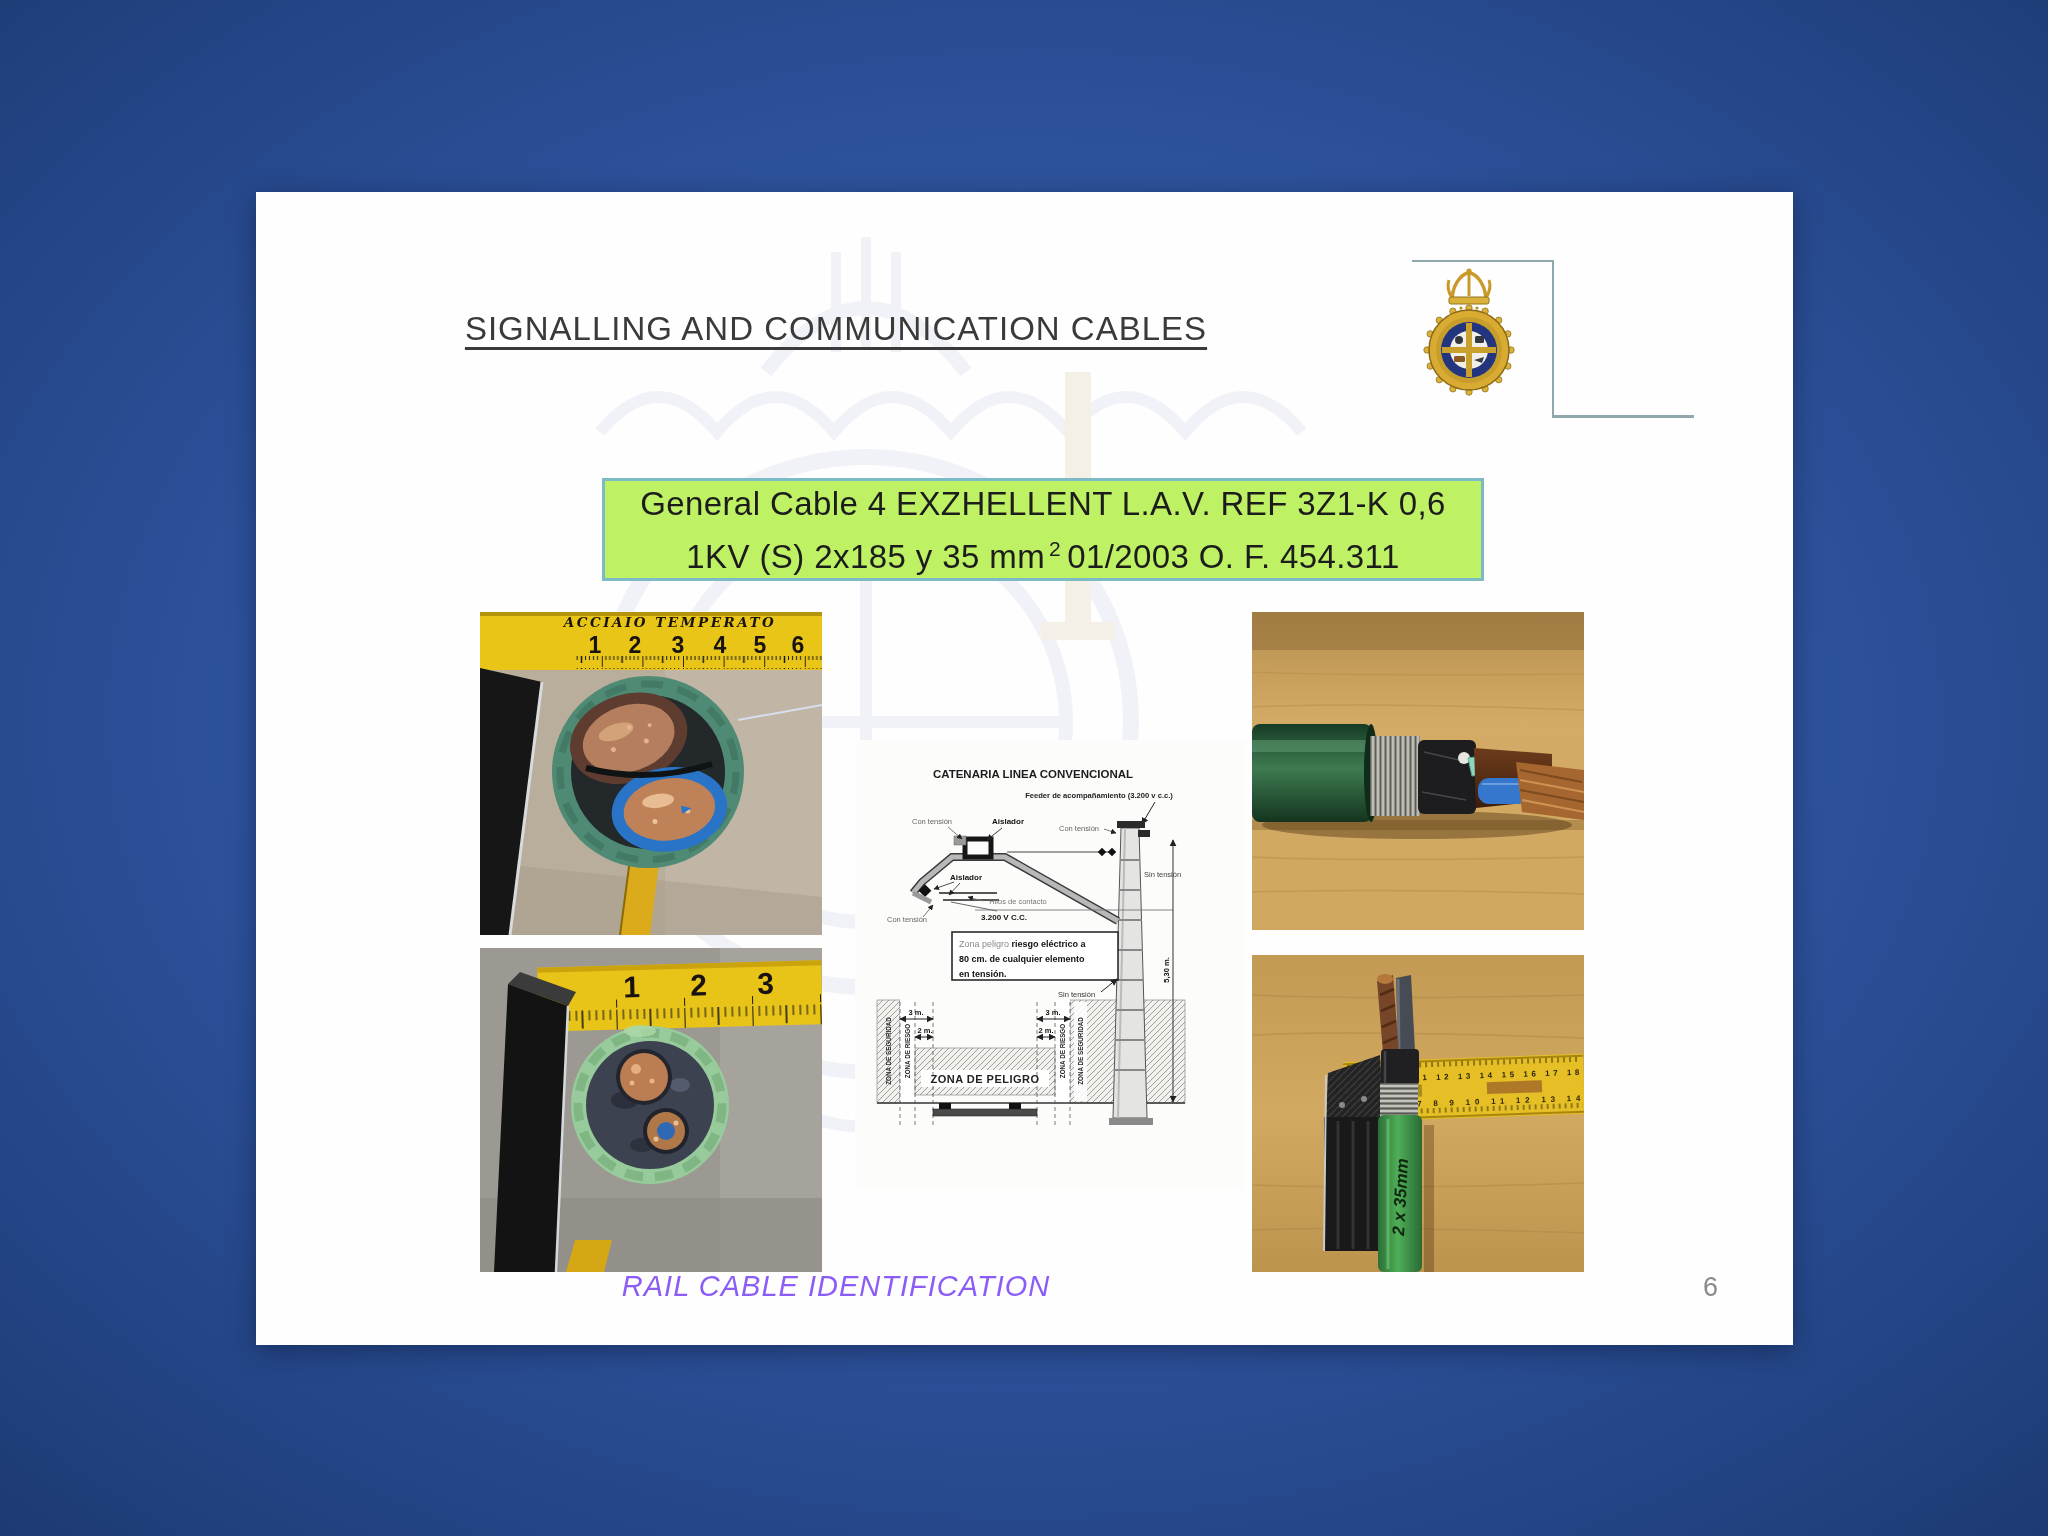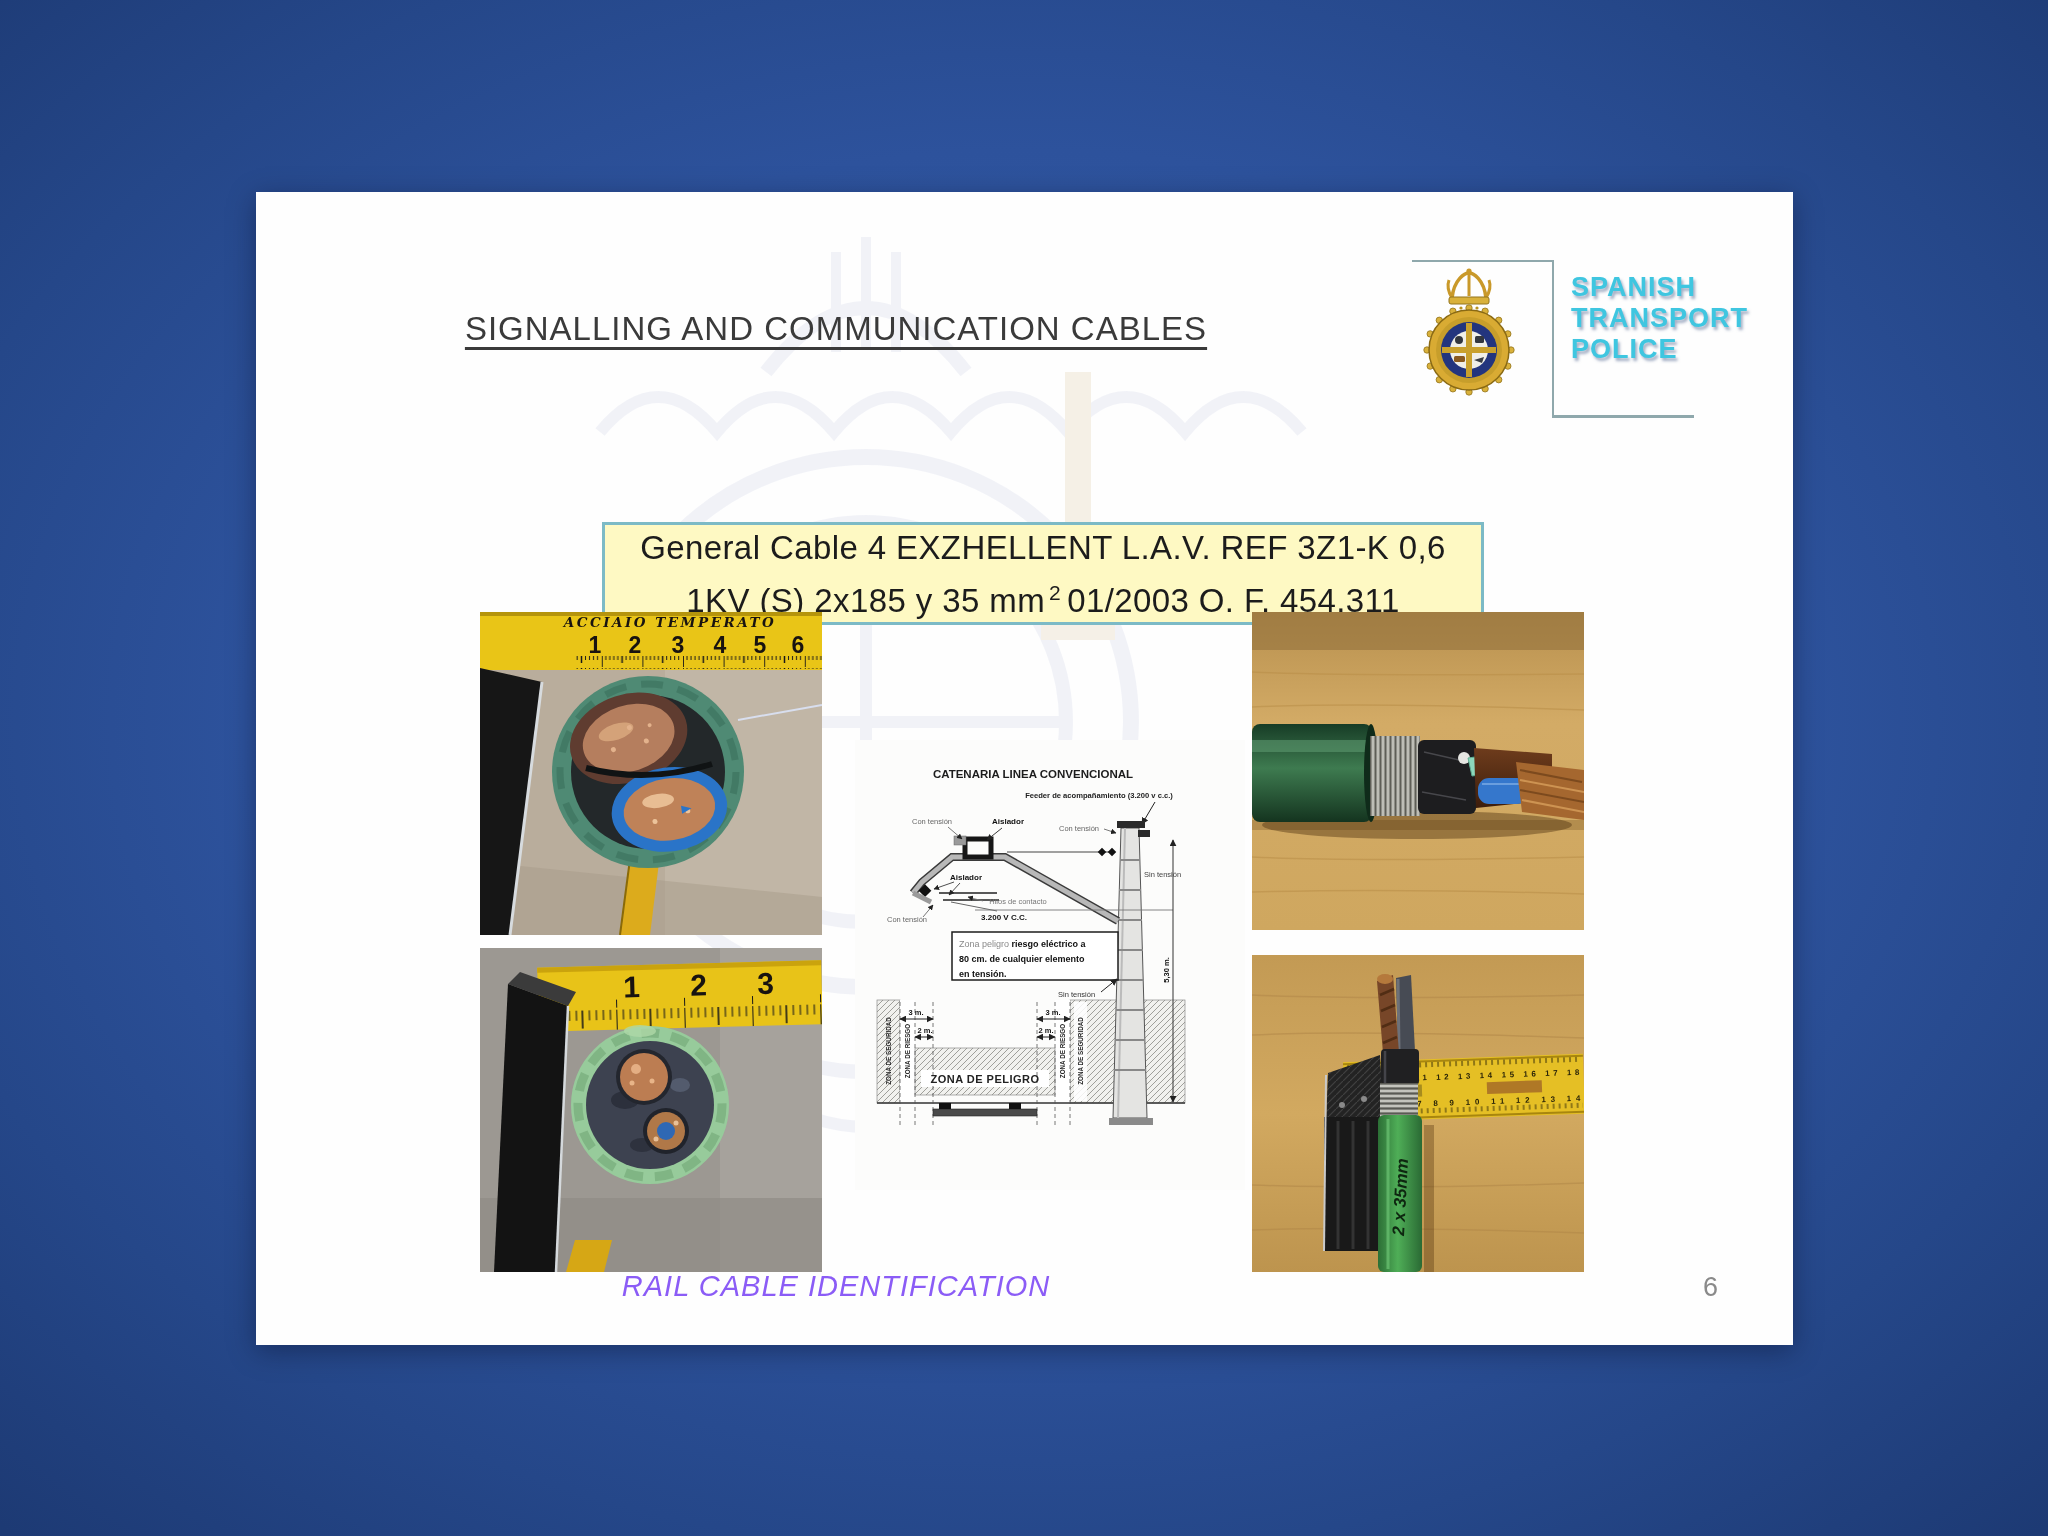--- a/index.html
+++ b/index.html
@@ -10,22 +10,22 @@
     overflow:hidden;box-shadow:0 6px 26px rgba(0,0,20,.35);}
   .abs{position:absolute;}
   .title{position:absolute;left:0;top:118px;width:1160px;text-align:center;
     font-size:33px;color:#3a3a3a;letter-spacing:1px;
     text-decoration:underline;text-underline-offset:7px;text-decoration-thickness:2.5px;}
   .bracket{position:absolute;background:#8fa8ac;}
   .stp{position:absolute;left:1315px;top:80px;width:180px;font-weight:700;font-size:27px;line-height:31px;
     color:#3fc6e0;letter-spacing:1px;
     text-shadow:2px 3px 3px rgba(90,110,150,.55), 0 0 1px #d8f6fc;}
   .caption{position:absolute;left:346px;top:286px;width:876px;height:97px;border:3px solid #7cbac6;
-    background:#fef9c3;display:flex;flex-direction:column;justify-content:center;align-items:center;
-    font-size:33px;color:#1c1c1c;letter-spacing:.4px;line-height:45px;margin-top:44px;}
+    background:#bef264;display:flex;flex-direction:column;justify-content:center;align-items:center;
+    font-size:33px;color:#1c1c1c;letter-spacing:.4px;line-height:45px;}
   .caption sup{font-size:21px;vertical-align:super;margin:0 6px 0 4px;}
   .footer{position:absolute;left:0;top:1078px;width:1160px;text-align:center;font-size:29px;
     font-style:italic;color:#8b5cf6;letter-spacing:1px;}
   .pagenum{position:absolute;left:1412px;top:1080px;width:50px;text-align:right;font-size:27px;color:#8a8a8a;}
   svg{display:block;}
 </style>
 </head>
 <body>
 
 <div class="stage">
@@ -91,25 +91,20 @@
       <line x1="53" y1="57" x2="53" y2="111" stroke="#c9a02c" stroke-width="6"></line>
       <line x1="26" y1="84" x2="80" y2="84" stroke="#c9a02c" stroke-width="6"></line>
       <g>
         <circle cx="43" cy="74" r="4" fill="#33373f"></circle>
         <rect x="59" y="70" width="9" height="7" rx="1.5" fill="#33373f"></rect>
         <rect x="38" y="90" width="11" height="6" rx="1.5" fill="#8a5a20"></rect>
         <path d="M58,94 l10,-3 l-2,6 z" fill="#3a3e46"></path>
       </g>
     </svg>
 
-    <div class="stp">
-      <div>SPANISH</div>
-      <div>TRANSPORT</div>
-      <div>POLICE</div>
-    </div>
 
     <div class="caption">
       <div>General Cable 4 EXZHELLENT L.A.V. REF 3Z1-K 0,6</div>
       <div><span>1KV (S) 2x185 y 35 mm</span><sup>2</sup><span>01/2003 O. F. 454.311</span></div>
     </div>
 
     <svg class="abs" style="left:224px;top:420px" width="342" height="323" viewBox="0 0 342 323">
       <defs>
         <pattern id="tlTick" width="40.6" height="14" patternUnits="userSpaceOnUse">
           <line x1="0" y1="0" x2="0" y2="13" stroke="#181818" stroke-width="1.8"></line>

